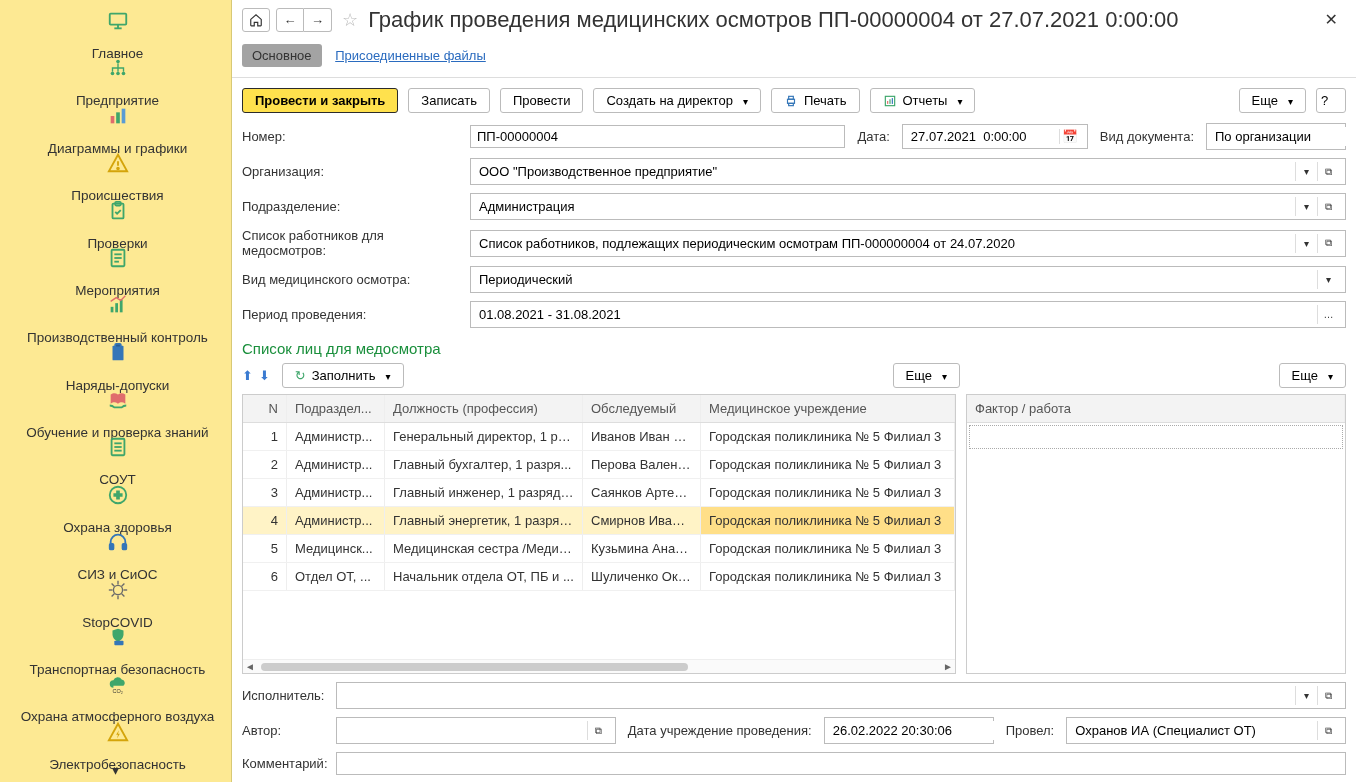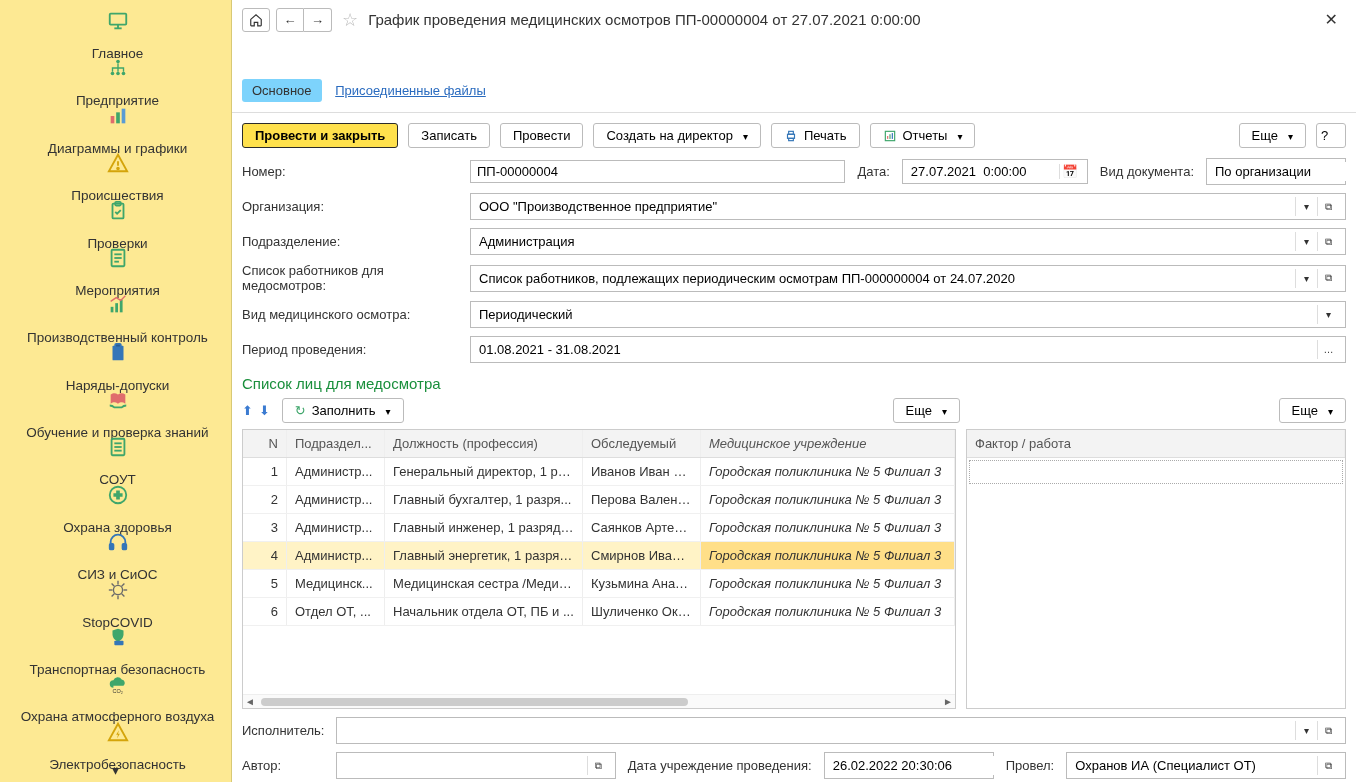--- a/index.html
+++ b/index.html
@@ -10,25 +10,25 @@
 .sidebar-item .icon { width:24px; height:24px; display:flex; align-items:center; justify-content:center; }
 .sidebar-item-label { font-size:13.5px; color:#333; }
 .sidebar-expand { text-align:center; padding:4px; font-size:14px; color:#333; cursor:pointer;}
 .main { flex:1; display:flex; flex-direction:column; overflow:hidden; }
 .titlebar { display:flex; align-items:center; gap:6px; padding:6px 10px 4px; border-bottom:1px solid transparent;}
 .titlebar .iconbtn, .toolbar .iconbtn { border:1px solid #bbb; background:#fff; width:28px; height:24px; border-radius:3px; display:inline-flex; align-items:center; justify-content:center; cursor:pointer; }
 .titlebar .navgroup{ display:inline-flex; }
 .titlebar .navgroup .iconbtn:first-child{border-top-right-radius:0;border-bottom-right-radius:0;}
 .titlebar .navgroup .iconbtn:last-child{border-top-left-radius:0;border-bottom-left-radius:0; border-left:none;}
 .titlebar .star { color:#bbb; font-size:18px; padding:0 4px;}
-.titlebar h1 { font-size:15px; font-weight:normal; margin:0; }
+.titlebar h1 { font-size:22px; font-weight:normal; margin:0; }
 .titlebar .close { margin-left:auto; font-size:16px; cursor:pointer; padding:4px 8px;}
 .tabbar { padding:6px 10px 10px; border-bottom:1px solid #ddd; }
 .tab { display:inline-block; padding:4px 10px; border-radius:3px; cursor:pointer;}
-.tab.active { background:#7dd3fc;margin-top:35px; }
+.tab.active { background:#a3a3a3; }
 .tab.link { color:#2a6bbf; text-decoration:underline; }
 .content { padding:10px 10px 0; overflow:auto; flex:1; display:flex; flex-direction:column;}
 .toolbar { display:flex; gap:10px; align-items:center; margin-bottom:10px; flex-wrap:wrap;}
 .btn { border:1px solid #bbb; background:#fff; padding:4px 12px; border-radius:3px; cursor:pointer; font-size:13px; display:inline-flex; align-items:center; gap:6px;}
 .btn.primary { background:#ffe14d; border-color:#2b2b2b; font-weight:bold; }
 .btn .caret::after { content:"▾"; font-size:10px; margin-left:4px; }
 .spacer { flex:1; }
 .formrow { display:flex; align-items:center; gap:8px; margin-bottom:8px; }
 .formrow .label { width:220px; font-size:13px; }
 .formrow .field { flex:1; display:flex; }
@@ -50,21 +50,21 @@
 .th, .td { padding:6px 8px; font-size:13px; border-right:1px solid #eee; white-space:nowrap; overflow:hidden; text-overflow:ellipsis;}
 .th { color:#555;}
 .tbl-body { flex:1; overflow:auto; position:relative; }
 .tr { display:flex; border-bottom:1px solid #f0f0f0;}
 .tr.selected { background:#fff3c6; }
 .tr.selected .td.last { background:#ffdf88; }
 .col-n{width:44px; text-align:right;}
 .col-dep{width:98px;}
 .col-pos{width:198px;}
 .col-person{width:118px;}
-.col-clinic{flex:1;font-style:italic;}
+.col-clinic{flex:1;}
 .hscroll{height:14px; background:#fafafa; border-top:1px solid #eee; display:flex; align-items:center;}
 .hscroll .thumb{height:8px; background:#ccc; border-radius:4px; width:60%; margin-left:4px;}
 .hscroll .arrl, .hscroll .arrr{width:14px; text-align:center; font-size:10px; color:#666;}
 .tbl-right .tbl-body .empty-cell{border:1px dotted #aaa; height:24px;}
 .bottom-fields { padding-top:8px; }
 svg{display:block;}
 </style>
 </head>
 <body>
 

